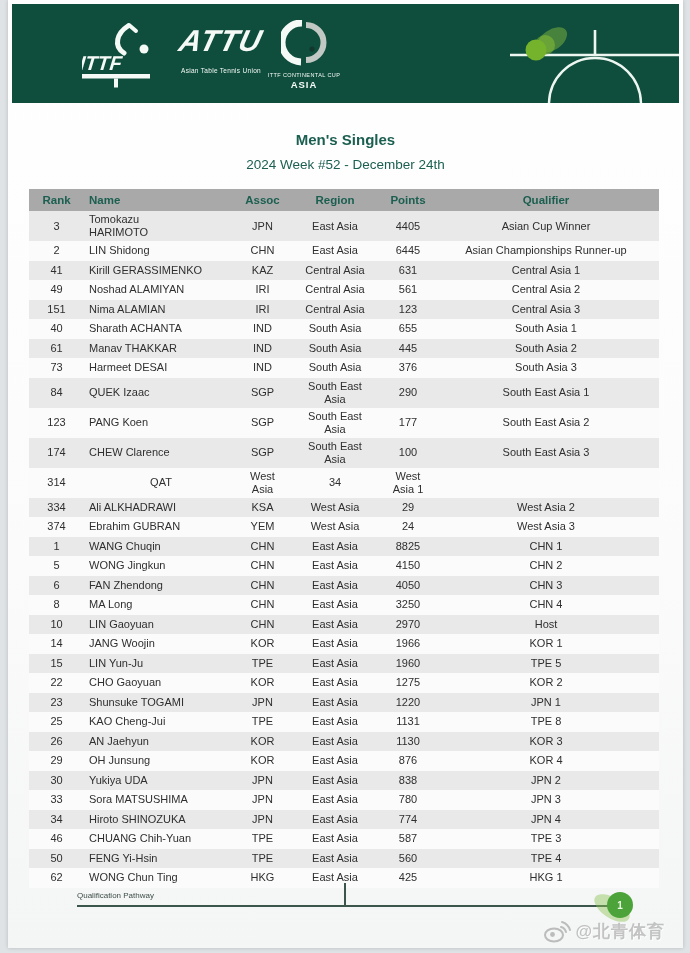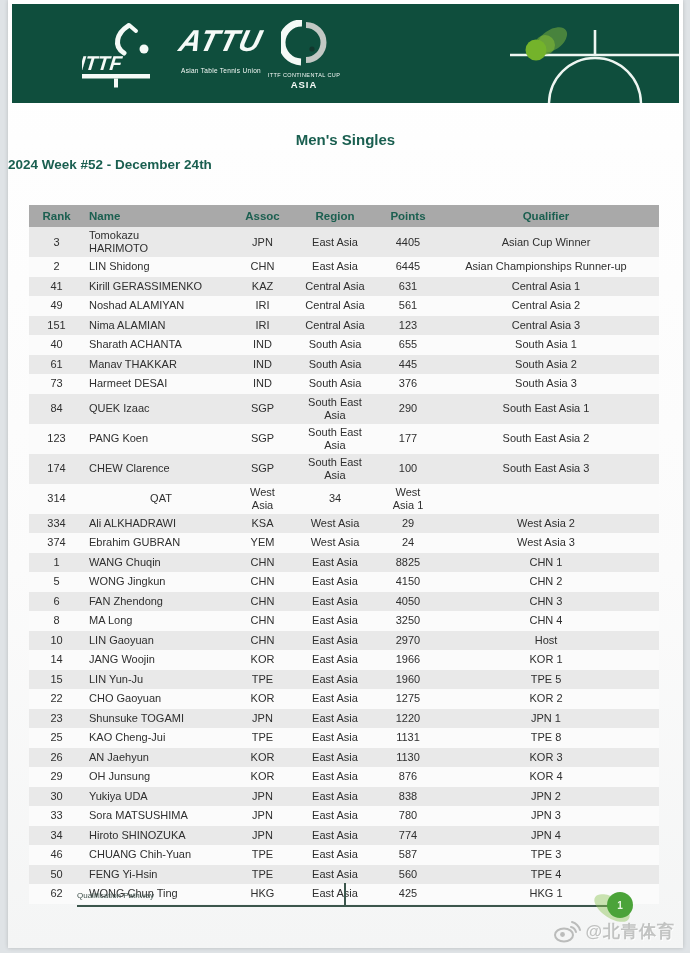--- a/index.html
+++ b/index.html
@@ -36,25 +36,25 @@
     color:#f5faf7;
   }
   .cup-title { font-size:5.5px; letter-spacing:.4px; margin-top:2px; }
   .cup-region { font-size:9.5px; font-weight:bold; letter-spacing:1px; margin-top:1px; }
   
   .doc-title {
     position:absolute; left:0; top:131px; width:675px; text-align:center;
     color:#1a5f50; font-size:15px; font-weight:bold;
   }
   .doc-subtitle {
-    position:absolute; left:0; top:157px; width:675px; text-align:left;
-    color:#1a5f50; font-size:13.5px; font-weight:bold;
+    position:absolute; left:0; top:157px; width:675px; text-align:center;
+    color:#1a5f50; font-size:13.5px; font-weight:normal;
   }
   
-  .rank-table { position:absolute; left:21px; top:189px; width:630px;margin-top:16px; }
+  .rank-table { position:absolute; left:21px; top:189px; width:630px; }
   .trow {
     display:grid;
     grid-template-columns:55px 154px 49px 96px 50px 1fr;
     min-height:19.5px;
     align-items:stretch;
     background:#fbfbfb;
   }
   .trow.head {
     background:#a9a9a9; min-height:22px;
     color:#1b5f50; font-weight:bold; font-size:11.5px;
@@ -86,21 +86,21 @@
     transform:rotate(33deg);
   }
   .page-badge {
     position:absolute; left:599px; top:892px; width:26px; height:26px;
     border-radius:50%; background:#4ba339;
     display:flex; align-items:center; justify-content:center;
     color:#eaf5e4; font-size:10px; font-weight:bold;
   }
   
   .watermark {
-    position:absolute; right:8px; top:919px;
+    position:absolute; right:18px; top:919px;
     display:flex; align-items:center; gap:3px;text-align:right;
   }
   .watermark-text {
     font-size:17px; font-weight:bold; letter-spacing:1px;
     color:rgba(148,150,148,.55);
     text-shadow:1px 1px 0 rgba(255,255,255,.75);
   }
 </style>
 </head>
 <body>

